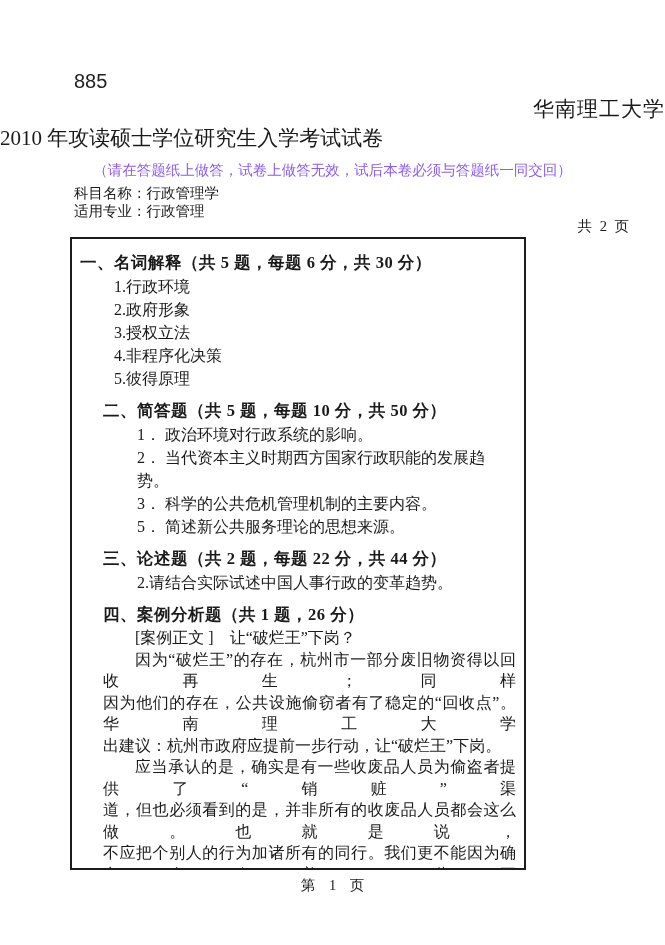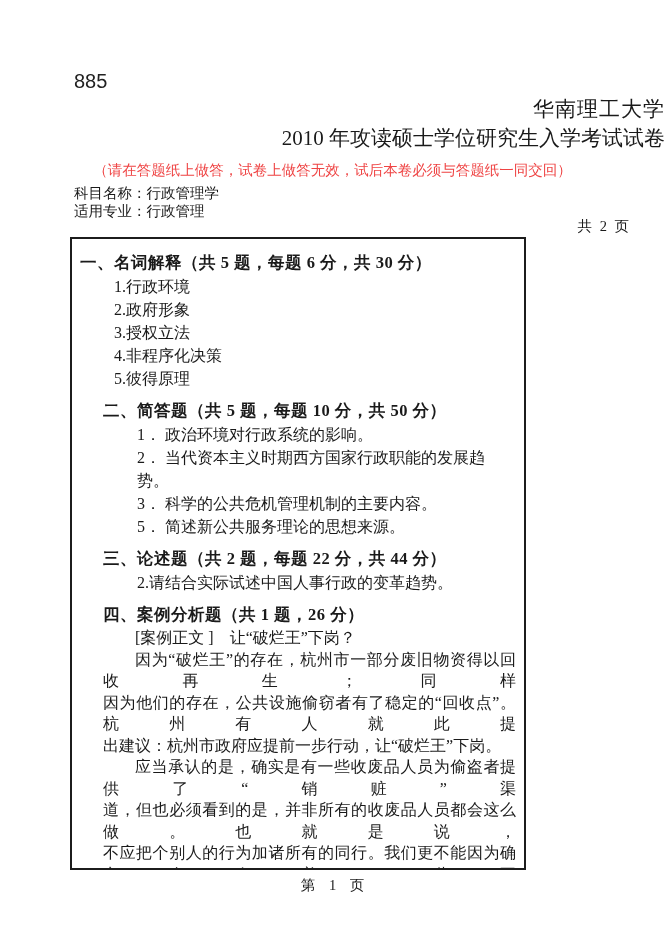--- a/index.html
+++ b/index.html
@@ -20,25 +20,25 @@
     font-family: "Liberation Sans", "DejaVu Sans", sans-serif;
     font-size: 20px; color: #222;
   }
   .title1 {
     position: absolute; top: 95px; left: 0; width: 665px;
     text-align: right; font-size: 21px; font-weight: 400; margin: 0;
     letter-spacing: 1px;
   }
   .title2 {
     position: absolute; top: 124px; left: 0; width: 665px;
-    text-align: right; font-size: 21px; font-weight: 400; margin: 0;
+    text-align: left; font-size: 21px; font-weight: 400; margin: 0;
   }
   .note {
     position: absolute; top: 161px; left: 0; width: 665px;
-    text-align: center; font-size: 14.5px; color: #ef4444;
+    text-align: center; font-size: 14.5px; color: #8b5cf6;
   }
   .meta1 { position: absolute; left: 74px; top: 184px; font-size: 14.5px; }
   .meta2 { position: absolute; left: 74px; top: 202px; font-size: 14.5px; }
   .pages {
     position: absolute; top: 217px; right: 76px;
     font-size: 14.5px; word-spacing: 4px;
   }
 
   .box {
     position: absolute; left: 70px; top: 237px;
@@ -121,21 +121,21 @@
       <div class="items">
         <div class="it">2.请结合实际试述中国人事行政的变革趋势。</div>
       </div>
     </div>
 
     <div class="sec">
       <div class="sec-h">四、案例分析题（共 1 题，26 分）</div>
       <div class="case">
         <div class="cl ind">[案例正文 ]　让“破烂王”下岗？</div>
         <div class="cl ind fill">因为“破烂王”的存在，杭州市一部分废旧物资得以回收再生；同样</div>
-        <div class="cl fill">因为他们的存在，公共设施偷窃者有了稳定的“回收点”。杭州有人就此提</div>
+        <div class="cl fill">因为他们的存在，公共设施偷窃者有了稳定的“回收点”。华南理工大学</div>
         <div class="cl">出建议：杭州市政府应提前一步行动，让“破烂王”下岗。</div>
         <div class="cl ind fill">应当承认的是，确实是有一些收废品人员为偷盗者提供了“销赃”渠</div>
         <div class="cl fill">道，但也必须看到的是，并非所有的收废品人员都会这么做。也就是说，</div>
         <div class="cl fill">不应把个别人的行为加诸所有的同行。我们更不能因为确实存在着一些不</div>
         <div class="cl fill">好现象而就让整个行业的从业人员都下岗，就像不能因为其他一些行业也</div>
 
       </div>
     </div>
 
   </div>

